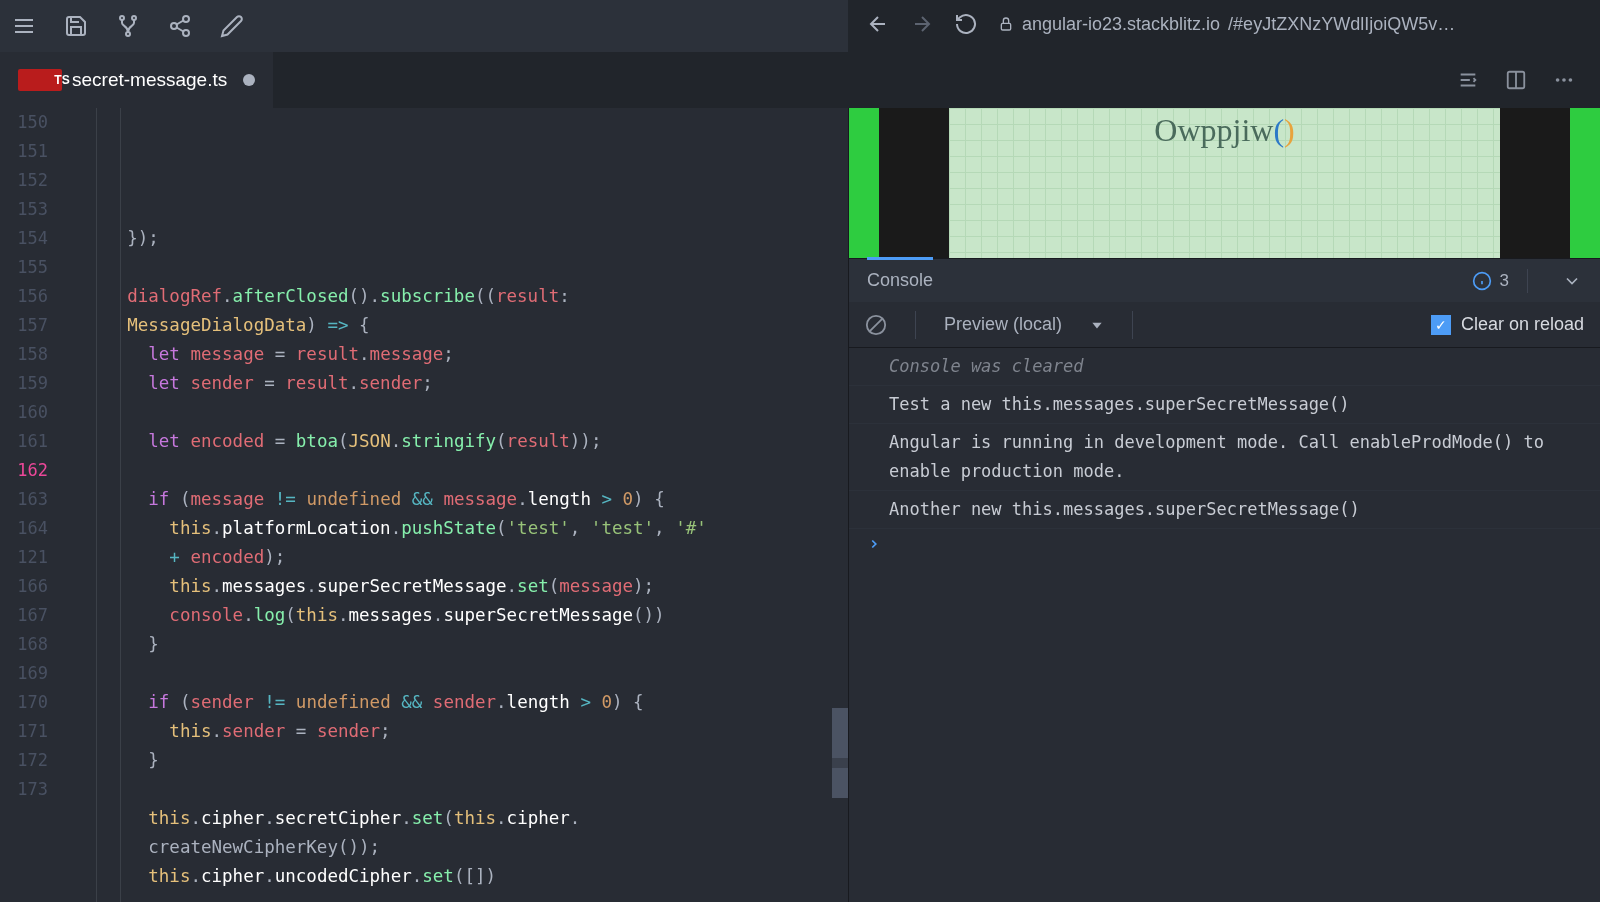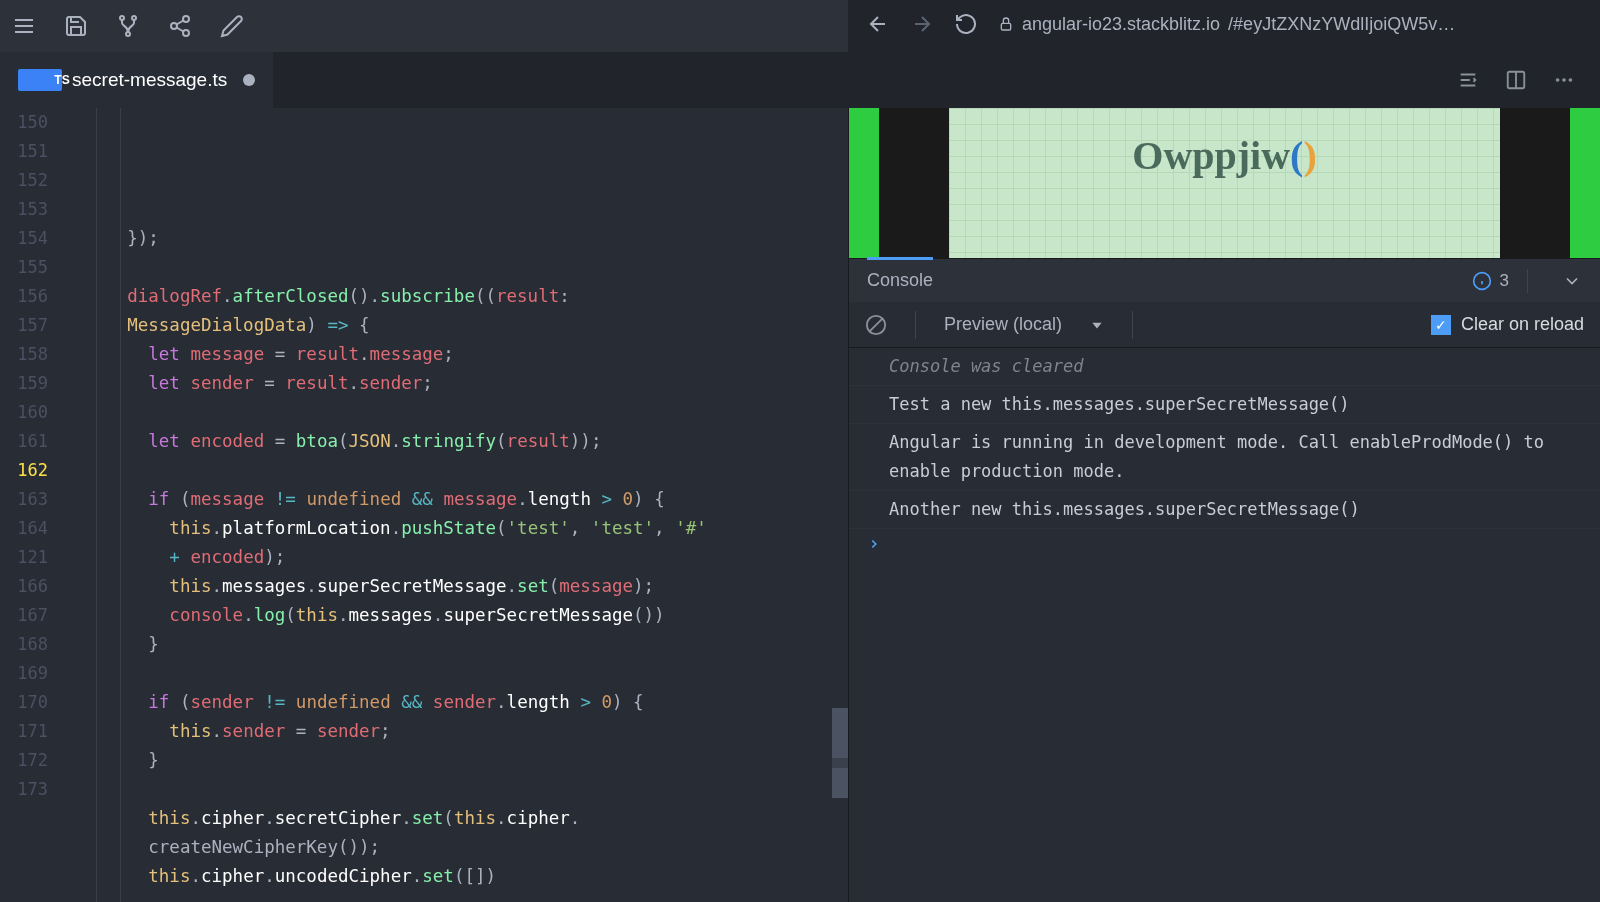--- a/index.html
+++ b/index.html
@@ -55,21 +55,21 @@
   align-items: center;
   gap: 10px;
   padding: 0 18px;
   background: #282c34;
   color: #fff;
   font-size: 19px;
   position: relative;
 }
 .file-tab .ts-icon {
   width: 25px; height: 22px;
-  background: #3b82f6;
+  background: #b91c1c;
   color: #fff;
   font-size: 12px;
   font-weight: bold;
   display: flex;
   align-items: center;
   justify-content: center;
   border-radius: 2px;
   padding-left: 44px;
 }
 .file-tab .dirty-dot {
@@ -141,21 +141,21 @@
   width: 64px;
   padding-top: 0;
   text-align: right;
   color: #495162;
   font-family: "Menlo", "Monaco", "Consolas", monospace;
   font-size: 17px;
   line-height: 29px;
   user-select: none;
 }
 .gutter .ln { padding-right: 16px; }
-.gutter .ln.active { color: #fde047; }
+.gutter .ln.active { color: #ec4899; }
 .code {
   flex: 1;
   font-family: "Menlo", "Monaco", "Consolas", monospace;
   font-size: 17.5px;
   line-height: 29px;
   white-space: pre;
   color: #abb2bf;
   position: relative;
 }
 .code-line { position: relative; padding-left: 0; }
@@ -226,26 +226,25 @@
   background: #c8e6c9;
   background-image: linear-gradient(#b5d9b7 1px, transparent 1px),
                     linear-gradient(90deg, #b5d9b7 1px, transparent 1px);
   background-size: 16px 16px;
   display: flex;
   align-items: flex-start;
   justify-content: center;
   padding-top: 4px;
 }
 .pv-title {
-  font-size: 40px;
-  font-weight: bold;
+  font-size: 32px;
+  font-weight: normal;
   color: #4a6b5c;
   font-family: serif;
   position: relative;
-  margin-top: 20px;
 }
 .pv-title .paren-o { color: #2d79c7; }
 .pv-title .paren-c { color: #e8a33d; }
 
 
 .console-header {
   height: 44px;
   background: #2c313a;
   display: flex;
   align-items: center;

